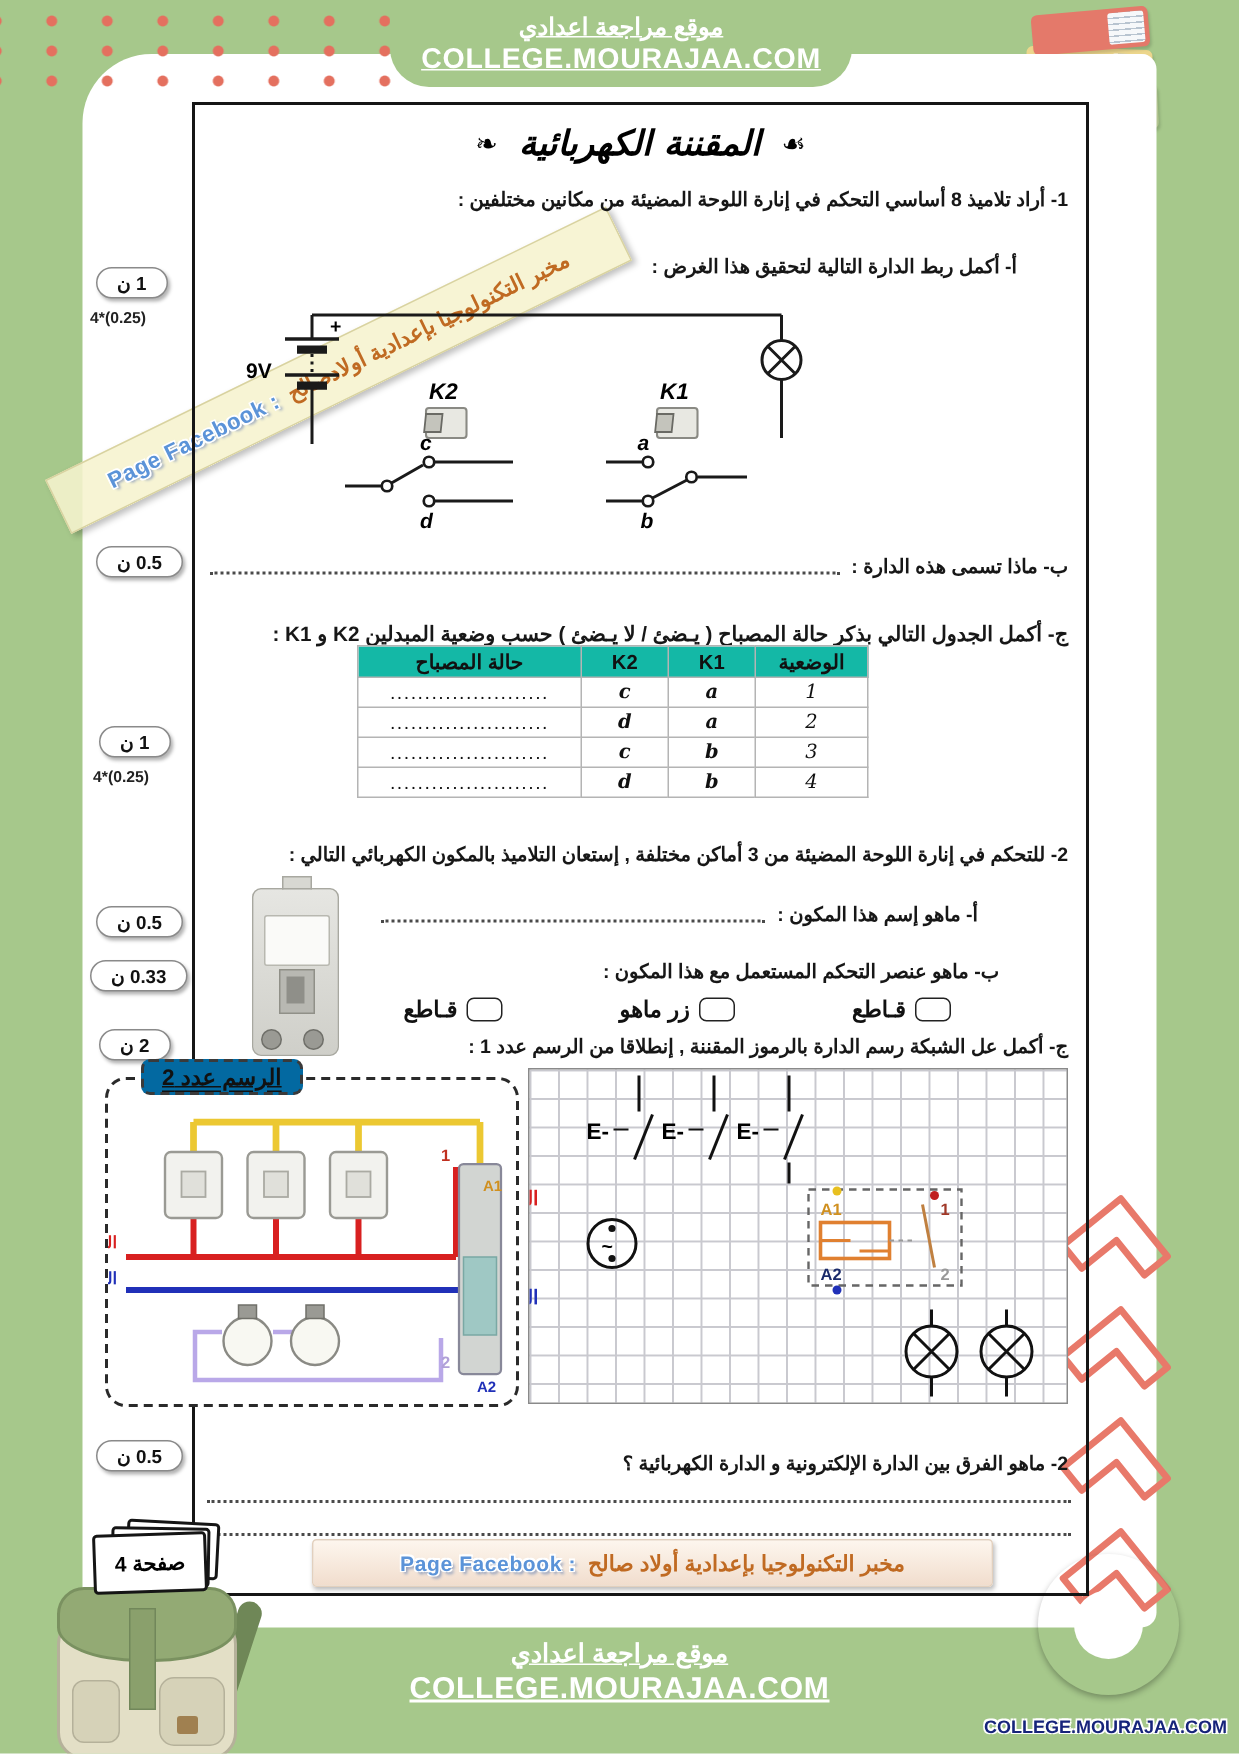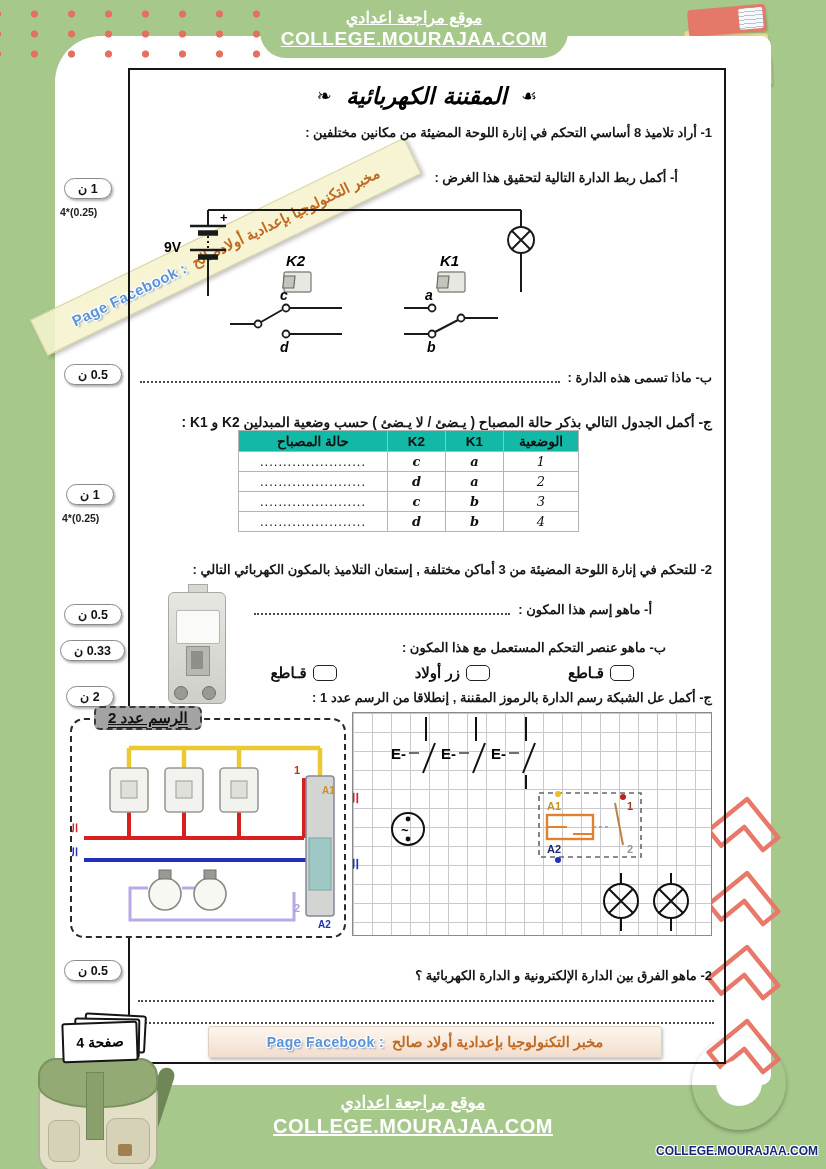--- a/index.html
+++ b/index.html
@@ -54,21 +54,21 @@
   .relay{left:160px;top:584px;width:74px;height:126px;z-index:4}
   .relay .bodyy{position:absolute;left:8px;top:8px;right:8px;bottom:6px;background:linear-gradient(#e6e6e2,#cfcfc9);
                 border:1.5px solid #a8a8a0;border-radius:6px}
   .relay .tab{position:absolute;left:28px;top:0;width:18px;height:10px;background:#d8d8d2;border:1px solid #a8a8a0}
   .relay .label{position:absolute;left:16px;top:26px;width:42px;height:32px;background:#fafaf8;border:1px solid #b8b8b0;border-radius:2px}
   .relay .lever{position:absolute;left:26px;top:62px;width:22px;height:28px;background:#b8b8b2;border:1px solid #909088}
   .relay .lever::after{content:"";position:absolute;left:4px;top:4px;width:12px;height:18px;background:#8f8f89}
   .relay .screw{position:absolute;width:12px;height:12px;border-radius:50%;background:#9a9a94;border:1px solid #70706a}
   
   .panel2{left:70px;top:718px;width:272px;height:216px;border:2.5px dashed #2a2a2a;border-radius:14px;z-index:4;background:#fff}
-  .panel2-label{position:absolute;left:22px;top:-14px;background:#a3a3a3;border:2px dashed #3a3a3a;border-radius:6px;
+  .panel2-label{position:absolute;left:22px;top:-14px;background:#0369a1;border:2px dashed #3a3a3a;border-radius:6px;
                 padding:1px 12px;font-weight:800;font-size:15px;direction:rtl;color:#111;
                 text-decoration:underline;text-decoration-style:double}
   
   .grid{left:352px;top:712px;width:358px;height:222px;z-index:4;border:1px solid #8a8a8a;background:#fff;
         background-image:linear-gradient(#c9c9cf 1px,rgba(0,0,0,0) 1px),linear-gradient(90deg,#c9c9cf 1px,rgba(0,0,0,0) 1px);
         background-size:19px 19px}
   
   .banner{position:absolute;left:78px;top:956px;width:452px;height:30px;display:flex;align-items:center;justify-content:center;gap:8px;
           background:linear-gradient(#fdf6ee,#f1ddcd);border:1px solid #e2d0be;border-radius:3px;
           box-shadow:1px 2px 3px rgba(0,0,0,.25)}
@@ -239,21 +239,21 @@
 
     <div class="line" style="top:570px;padding-right:46px">ب- ماهو عنصر التحكم المستعمل مع هذا المكون :</div>
 
     <div class="optrow" style="top:594px;right:90px">
       <span class="opt">
         <span class="cb"></span>
         <span>قـاطع</span>
       </span>
       <span class="opt">
         <span class="cb"></span>
-        <span>زر أولاد</span>
+        <span>زر ماهو</span>
       </span>
       <span class="opt">
         <span class="cb"></span>
         <span>قـاطع</span>
       </span>
     </div>
 
     <div class="line" style="top:620px">ج- أكمل عل الشبكة رسم الدارة بالرموز المقننة , إنطلاقا من  الرسم عدد 1 :</div>
 
     <div class="line" style="top:898px">2- ماهو الفرق بين الدارة الإلكترونية و الدارة الكهربائية ؟</div>

